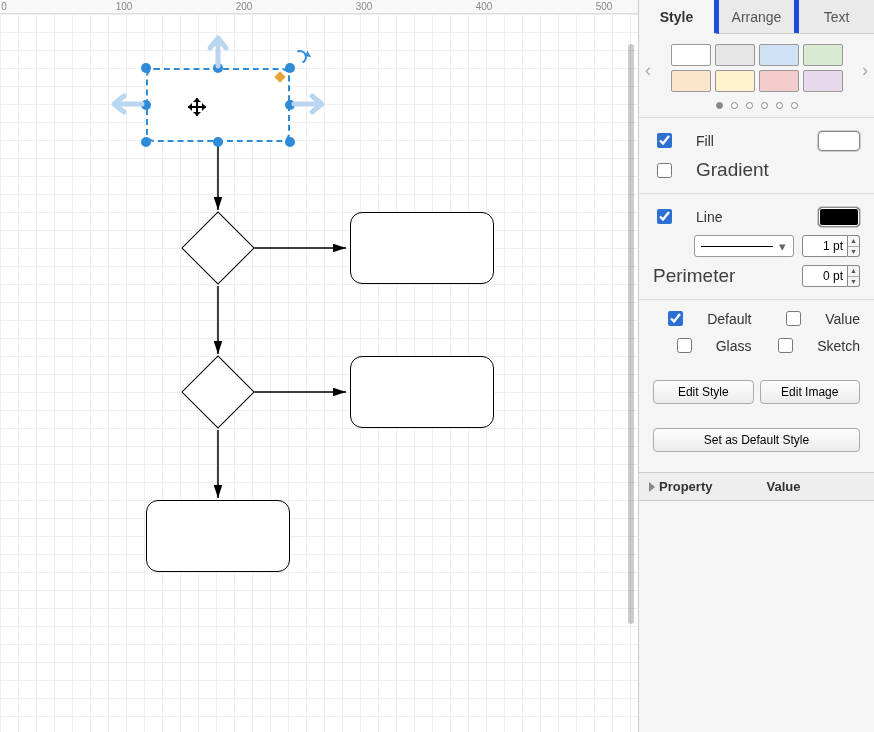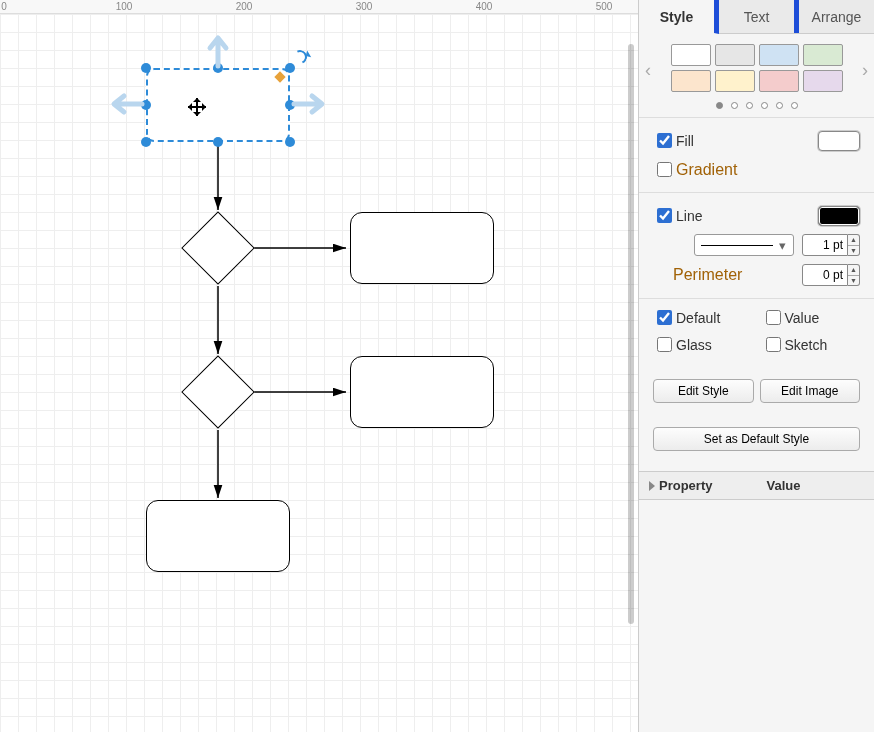--- a/index.html
+++ b/index.html
@@ -59,21 +59,21 @@
   .swatch-nav.left { left:6px; }
   .swatch-nav.right { right:6px; }
   .swatch-grid { display:grid; grid-template-columns: repeat(4, 40px); grid-auto-rows:22px; gap:4px; justify-content:center; }
   .swatch { border:1px solid #999; border-radius:2px; cursor:pointer; }
   .pager { display:flex; gap:8px; justify-content:center; padding:6px 0 8px; }
   .pager .dot { width:7px; height:7px; border:1px solid #888; border-radius:50%; background:#fff; cursor:pointer; }
   .pager .dot.active { background:#888; }
 
   .section { padding:8px 14px; border-top:1px solid #ddd; }
   .row { display:flex; align-items:center; justify-content:space-between; padding:4px 0; }
-  .ck { display:flex; align-items:center; gap:1px; color:#333; font-size:14px; }
+  .ck { display:flex; align-items:center; gap:21px; color:#333; font-size:14px;justify-content:flex-end; }
   .ck input { width:15px; height:15px; accent-color:#2d6fd2; }
   .lbl { font-size:14px; color:#333; }
 
   .colorbox { width:42px; height:20px; border:1px solid #888; border-radius:4px; box-shadow: inset 0 0 0 1px #fff, 0 0 0 1px #ccc; cursor:pointer; }
   .stepper { display:flex; align-items:flex-end; }
   .stepper input { width:46px; height:22px; border:1px solid #888; border-radius:3px 0 0 3px; text-align:right; padding-right:4px; font-size:12px; }
   .stepper .btns { width:12px; height:22px; border:1px solid #888; border-left:none; border-radius:0 3px 3px 0; display:flex; flex-direction:column; }
   .stepper .btns div { flex:1; font-size:7px; display:flex; align-items:center; justify-content:center; color:#555; cursor:pointer; }
   .stepper .btns div:first-child { border-bottom:1px solid #aaa; }
 
@@ -85,21 +85,21 @@
 
   .btnrow { display:grid; grid-template-columns:1fr 1fr; gap:6px; padding:10px 14px; margin-top:6px; }
   .btnrow.single { grid-template-columns:1fr; }
   button.pbtn { height:24px; border:1px solid #aaa; border-radius:4px; background:linear-gradient(#fdfdfd,#ececec); font-size:12px; cursor:pointer; }
 
   .prop-head { display:flex; border-top:1px solid #ccc; border-bottom:1px solid #ccc; background:#eee; margin-top:10px; }
   .prop-head div { padding:6px 10px; font-size:13px; font-weight:600; color:#333; }
   .prop-head .c1 { width:50%; display:flex; align-items:center; gap:4px; }
   .prop-head .tri { width:0; height:0; border-top:5px solid transparent; border-bottom:5px solid transparent; border-left:6px solid #888; }
   
-  .sub { color:#a16207; font-size:16px; }
+  .sub { color:#404040; font-size:19px; }
 </style>
 </head>
 <body>
 
 <div class="canvas-wrap">
   <div class="ruler-h">
     <span style="left:4px">0</span>
     <span style="left:124px">100</span>
     <span style="left:244px">200</span>
     <span style="left:364px">300</span>
@@ -172,22 +172,22 @@
 
     <div class="shape rrect" style="left:146px; top:486px; width:144px; height:72px;"></div>
 
     <div class="canvas-scroll"></div>
   </div>
 </div>
 
 <div class="panel">
   <div class="tabs">
     <div class="tab active">Style</div>
+    <div class="tab">Arrange</div>
     <div class="tab">Text</div>
-    <div class="tab">Arrange</div>
   </div>
 
   <div class="swatch-row">
     <div class="swatch-nav left">‹</div>
     <div class="swatch-grid">
       <div class="swatch" style="background:#ffffff"></div>
       <div class="swatch" style="background:#e6e6e6"></div>
       <div class="swatch" style="background:#cfe2f3"></div>
       <div class="swatch" style="background:#d9ead3"></div>
       <div class="swatch" style="background:#fce5cd"></div>
@@ -237,21 +237,21 @@
       </div>
       <div class="stepper">
         <input value="1 pt" style="">
         <div class="btns">
             <div>▲</div>
             <div>▼</div>
           </div>
       </div>
     </div>
     <div class="row" style="justify-content:flex-end; gap:8px;">
-      <span class="sub" style="margin-right:auto; margin-left:20px;">Perimeter</span>
+      <span class="sub" style="margin-right:auto; ">Perimeter</span>
       <div class="stepper">
         <input value="0 pt" style="">
         <div class="btns">
             <div>▲</div>
             <div>▼</div>
           </div>
       </div>
     </div>
   </div>
 

